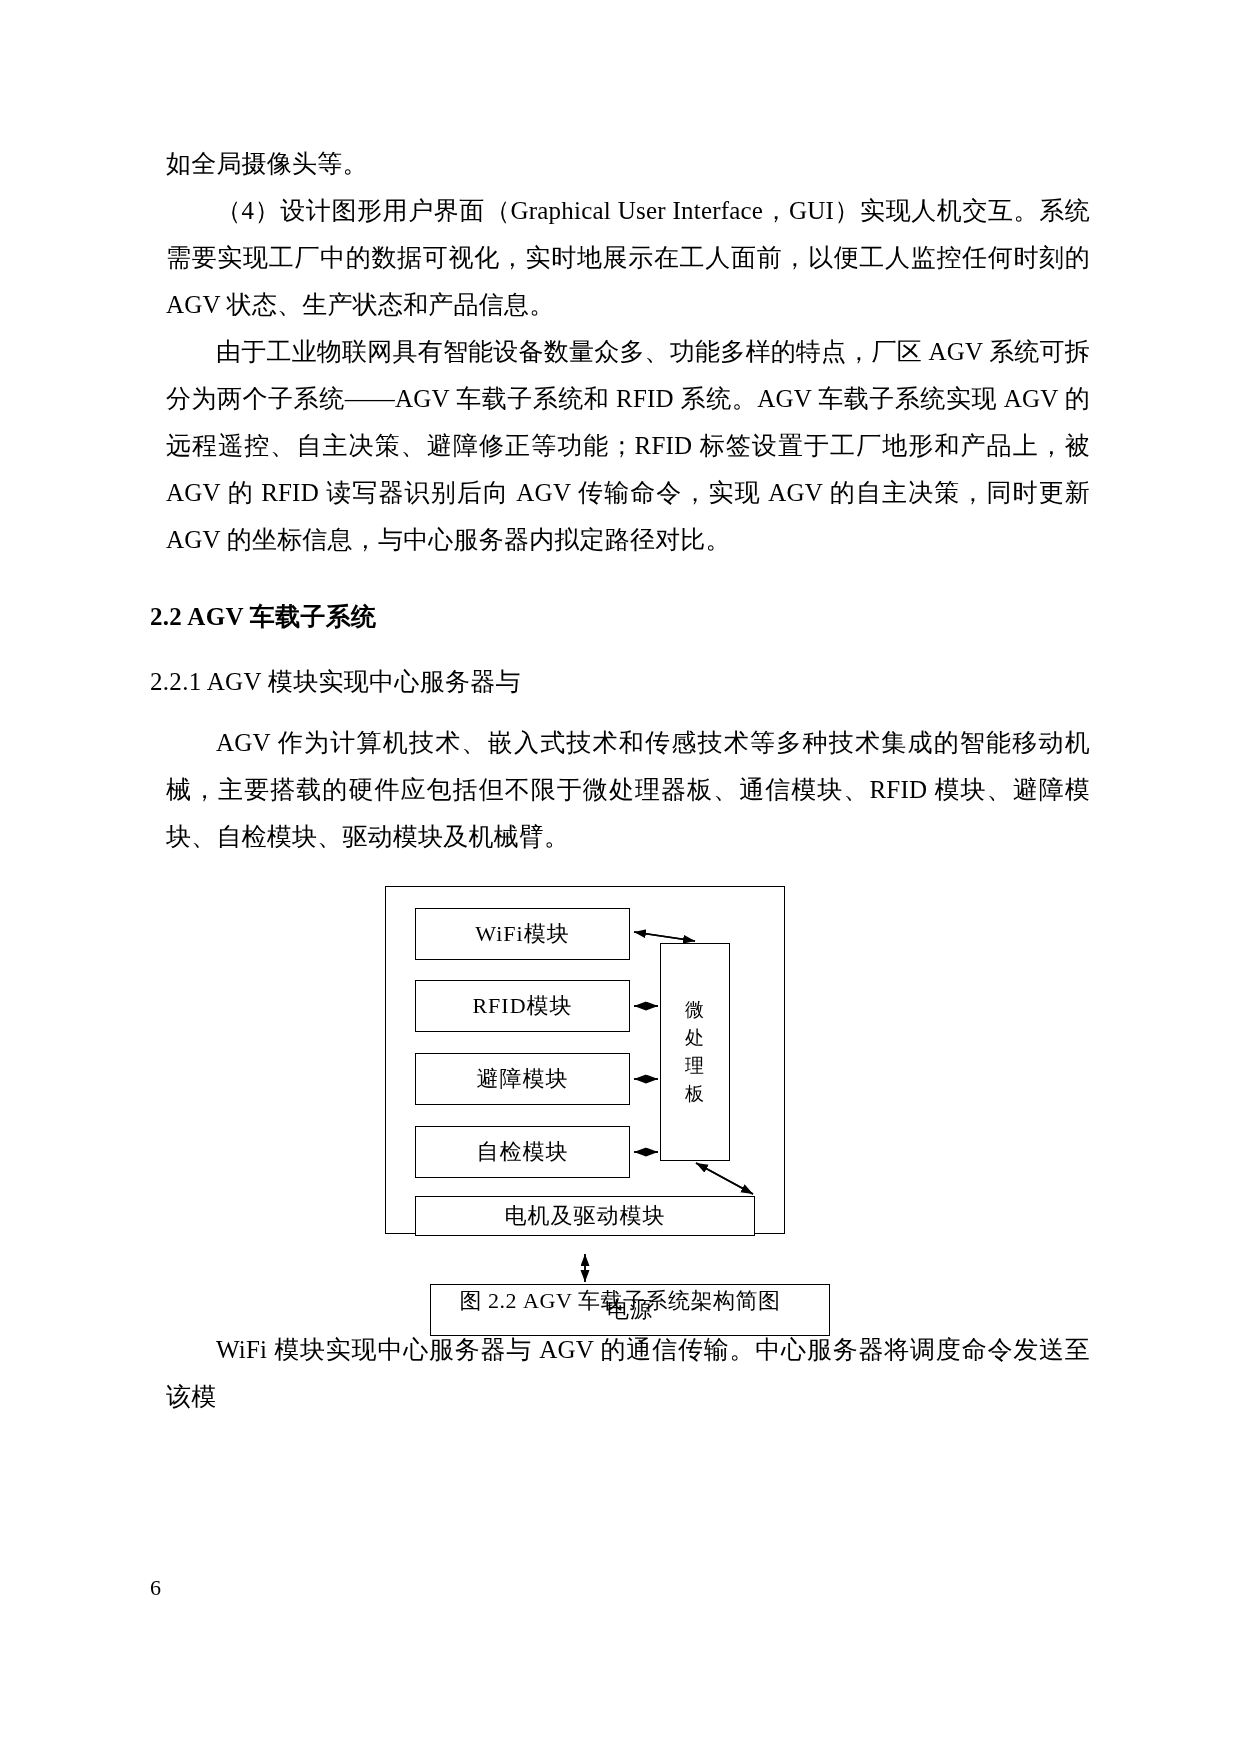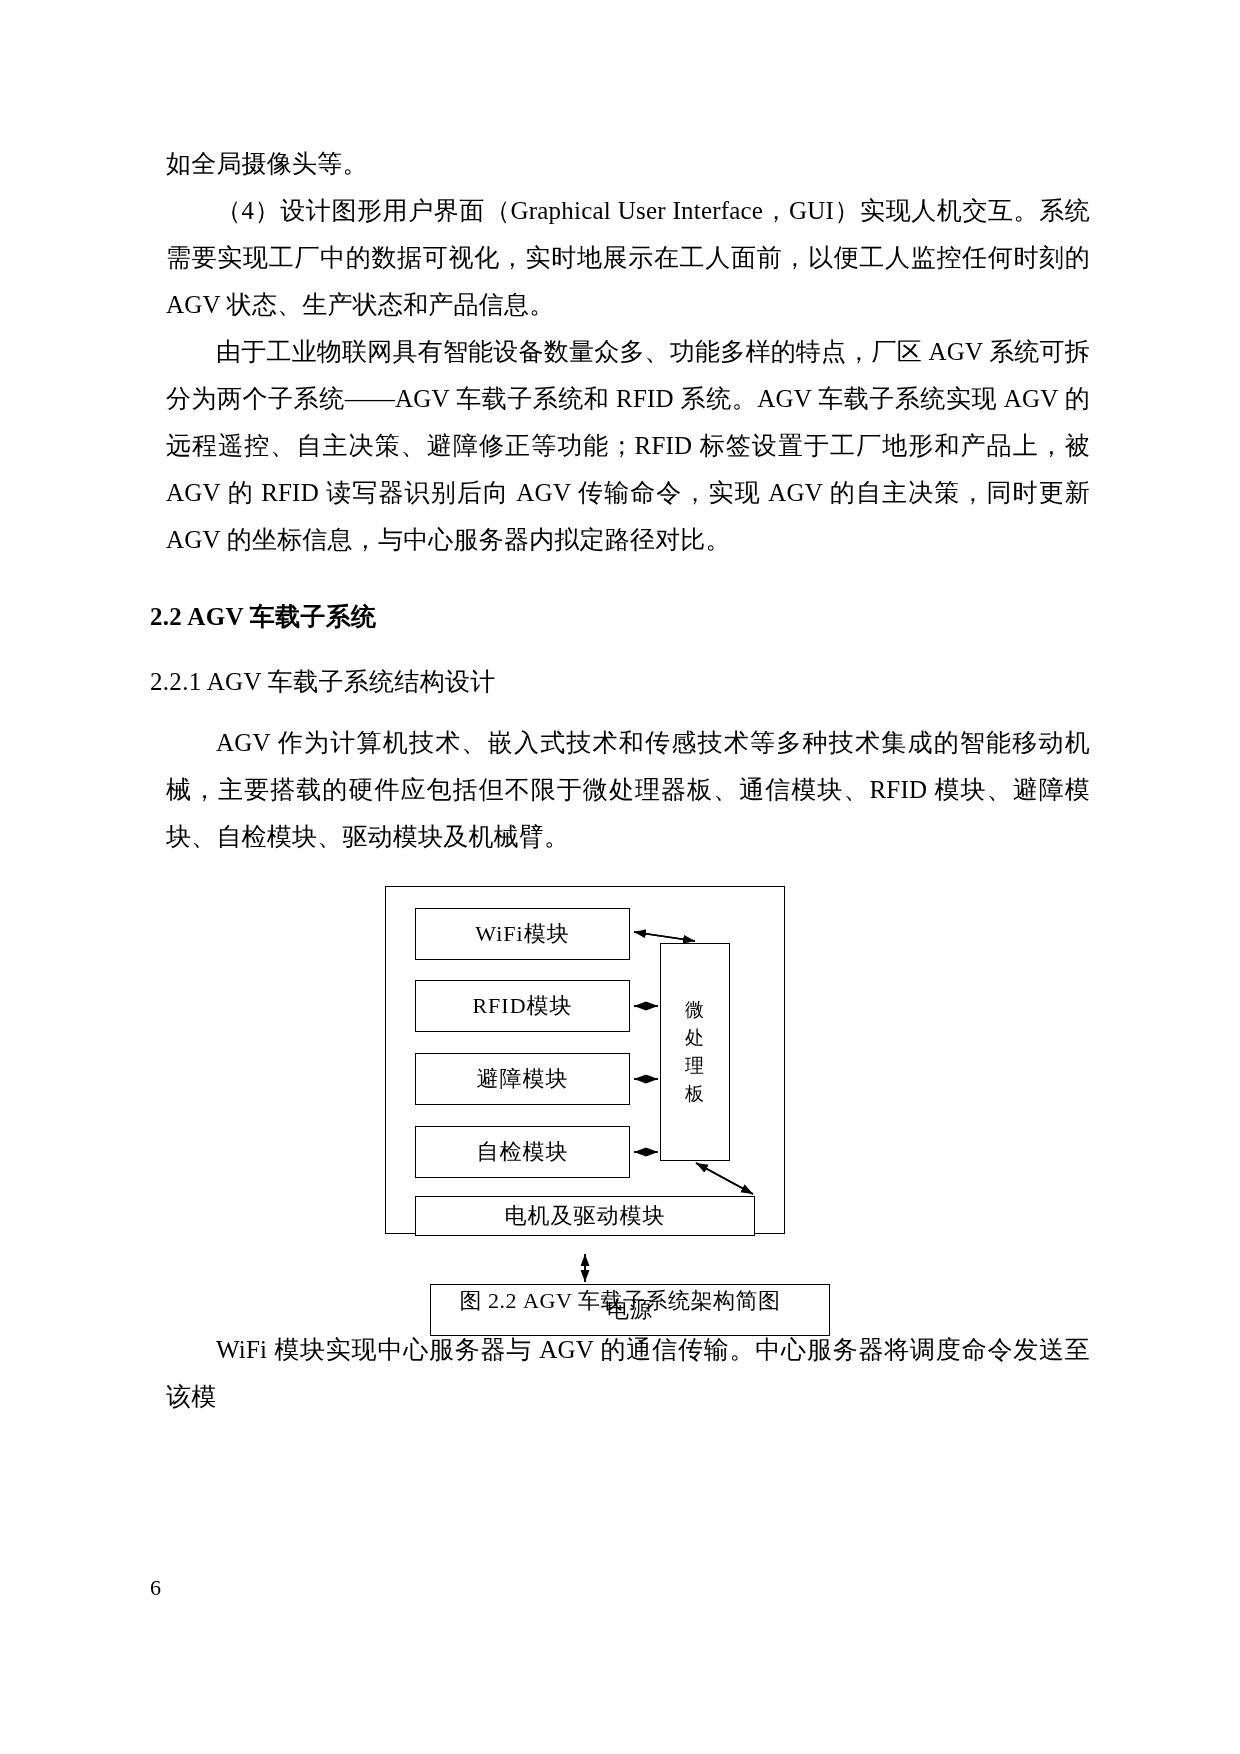--- a/index.html
+++ b/index.html
@@ -124,21 +124,21 @@
 <body>
 
 <div class="page">
   <div class="content">
 
     <p class="body-text">如全局摄像头等。</p>
     <p class="body-text indent">（4）设计图形用户界面（Graphical User Interface，GUI）实现人机交互。系统需要实现工厂中的数据可视化，实时地展示在工人面前，以便工人监控任何时刻的 AGV 状态、生产状态和产品信息。</p>
     <p class="body-text indent">由于工业物联网具有智能设备数量众多、功能多样的特点，厂区 AGV 系统可拆分为两个子系统——AGV 车载子系统和 RFID 系统。AGV 车载子系统实现 AGV 的远程遥控、自主决策、避障修正等功能；RFID 标签设置于工厂地形和产品上，被 AGV 的 RFID 读写器识别后向 AGV 传输命令，实现 AGV 的自主决策，同时更新 AGV 的坐标信息，与中心服务器内拟定路径对比。</p>
 
     <div class="h2">2.2 AGV 车载子系统</div>
-    <div class="h3">2.2.1 AGV 车载子系统结构设计</div>
+    <div class="h3">2.2.1 AGV 模块实现中心服务器与</div>
 
     <p class="body-text indent">AGV 作为计算机技术、嵌入式技术和传感技术等多种技术集成的智能移动机械，主要搭载的硬件应包括但不限于微处理器板、通信模块、RFID 模块、避障模块、自检模块、驱动模块及机械臂。</p>
 
     <div class="figure">
       <div class="fig-outer"></div>
 
       <div class="fig-box" style="left:265px; top:22px; width:215px; height:52px;">WiFi模块</div>
       <div class="fig-box" style="left:265px; top:94px; width:215px; height:52px;">RFID模块</div>
       <div class="fig-box" style="left:265px; top:167px; width:215px; height:52px;">避障模块</div>
       <div class="fig-box" style="left:265px; top:240px; width:215px; height:52px;">自检模块</div>

